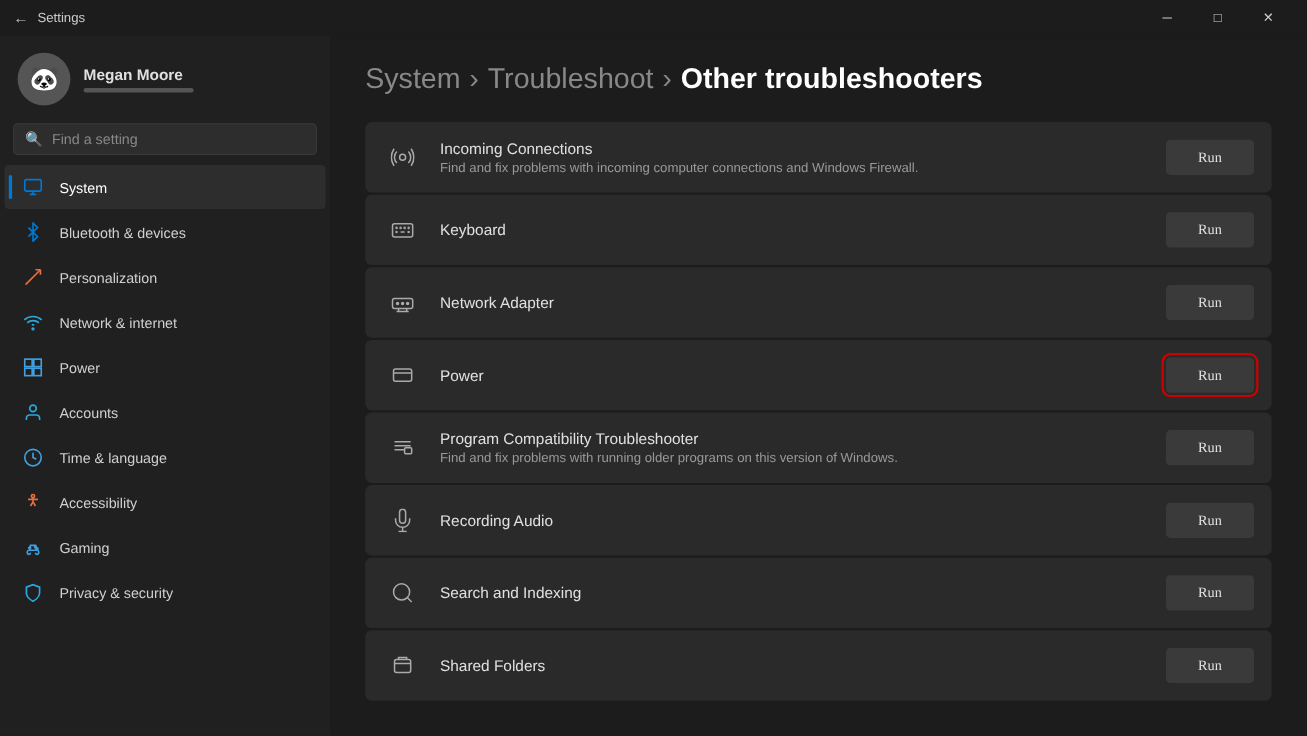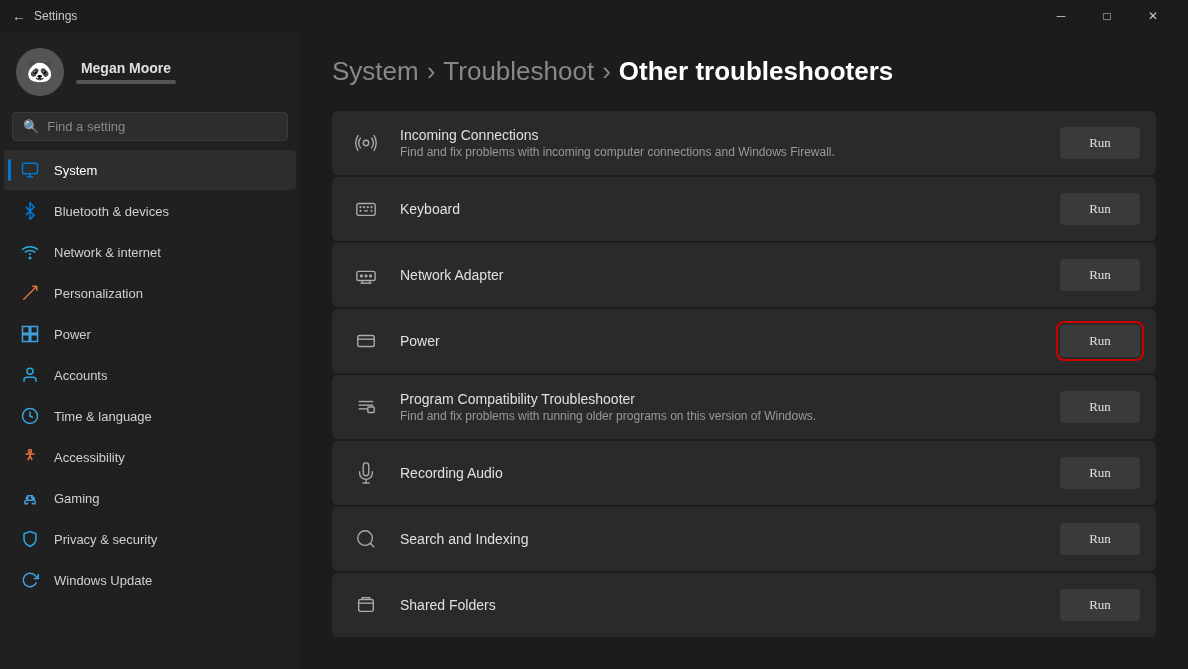--- a/index.html
+++ b/index.html
@@ -84,21 +84,20 @@
       flex-shrink: 0;
       display: flex;
       align-items: center;
       justify-content: center;
       font-size: 22px;
     }
     .user-name {
       font-size: 14px;
       font-weight: 600;
       color: #e0e0e0;
-      text-align: center;
     }
     .user-sub {
       font-size: 11px;
       color: #999;
       margin-top: 2px;
     }
 
     .search-box {
       margin: 4px 12px 8px 12px;
       display: flex;
@@ -283,38 +282,38 @@
         <div class="nav-item">
           <span class="nav-icon">
             <svg width="18" height="18" viewBox="0 0 24 24" fill="none" stroke="#0078d4" stroke-width="2">
               <polyline points="6.5 6.5 17.5 17.5 12 23 12 1 17.5 6.5 6.5 17.5"></polyline>
             </svg>
           </span>
           <span class="nav-label">Bluetooth &amp; devices</span>
         </div>
         <div class="nav-item">
           <span class="nav-icon">
+            <svg width="18" height="18" viewBox="0 0 24 24" fill="none" stroke="#e87041" stroke-width="2">
+              <line x1="3" y1="21" x2="21" y2="3"></line>
+              <line x1="15" y1="3" x2="21" y2="3"></line>
+              <line x1="21" y1="3" x2="21" y2="9"></line>
+            </svg>
+          </span>
+          <span class="nav-label">Personalization</span>
+        </div>
+        <div class="nav-item">
+          <span class="nav-icon">
             <svg width="18" height="18" viewBox="0 0 24 24" fill="none" stroke="#29a8e0" stroke-width="2">
               <path d="M1.42 9a16 16 0 0 1 21.16 0"></path>
               <path d="M5 12.55a11 11 0 0 1 14.08 0"></path>
               <path d="M10.54 15.1a6 6 0 0 1 2.92 0"></path>
               <circle cx="12" cy="20" r="1"></circle>
             </svg>
           </span>
           <span class="nav-label">Network &amp; internet</span>
-        </div>
-        <div class="nav-item">
-          <span class="nav-icon">
-            <svg width="18" height="18" viewBox="0 0 24 24" fill="none" stroke="#e87041" stroke-width="2">
-              <line x1="3" y1="21" x2="21" y2="3"></line>
-              <line x1="15" y1="3" x2="21" y2="3"></line>
-              <line x1="21" y1="3" x2="21" y2="9"></line>
-            </svg>
-          </span>
-          <span class="nav-label">Personalization</span>
         </div>
         <div class="nav-item">
           <span class="nav-icon">
             <svg width="18" height="18" viewBox="0 0 24 24" fill="none" stroke="#3fa0e0" stroke-width="2">
               <rect x="2" y="2" width="9" height="9"></rect>
               <rect x="13" y="2" width="9" height="9"></rect>
               <rect x="2" y="13" width="9" height="9"></rect>
               <rect x="13" y="13" width="9" height="9"></rect>
             </svg>
           </span>
@@ -362,29 +361,20 @@
           </span>
           <span class="nav-label">Gaming</span>
         </div>
         <div class="nav-item">
           <span class="nav-icon">
             <svg width="18" height="18" viewBox="0 0 24 24" fill="none" stroke="#29a8e0" stroke-width="2">
               <path d="M12 22s8-4 8-10V5l-8-3-8 3v7c0 6 8 10 8 10z"></path>
             </svg>
           </span>
           <span class="nav-label">Privacy &amp; security</span>
-        </div>
-        <div class="nav-item">
-          <span class="nav-icon">
-            <svg width="18" height="18" viewBox="0 0 24 24" fill="none" stroke="#3fa0e0" stroke-width="2">
-              <polyline points="23 4 23 10 17 10"></polyline>
-              <path d="M20.49 15a9 9 0 1 1-2.12-9.36L23 10"></path>
-            </svg>
-          </span>
-          <span class="nav-label">Windows Update</span>
         </div>
       </div>
   </div>
 
   <div class="content">
 
     <div class="breadcrumb" id="breadcrumb">
         <span class="breadcrumb-link">System</span>
         <span class="breadcrumb-separator"> › </span>
         <span class="breadcrumb-link">Troubleshoot</span>

